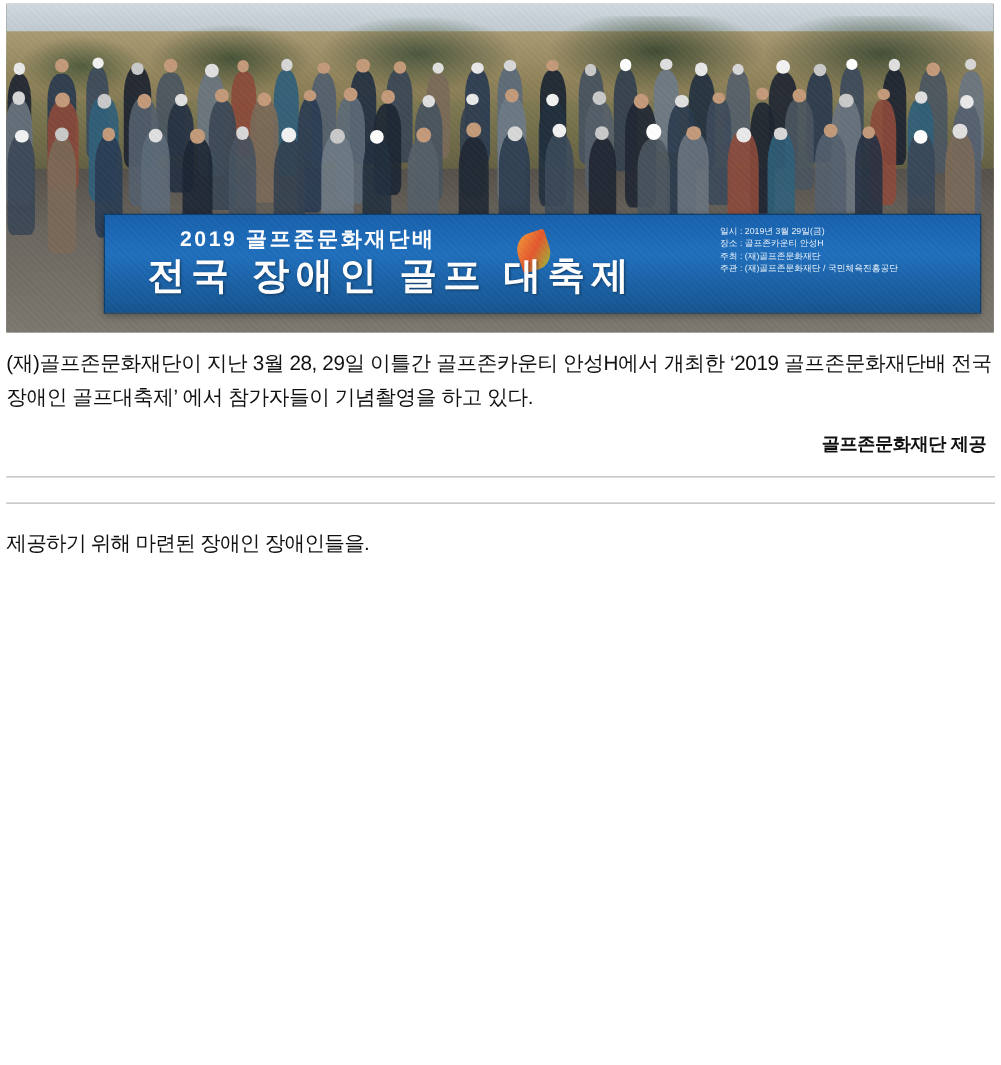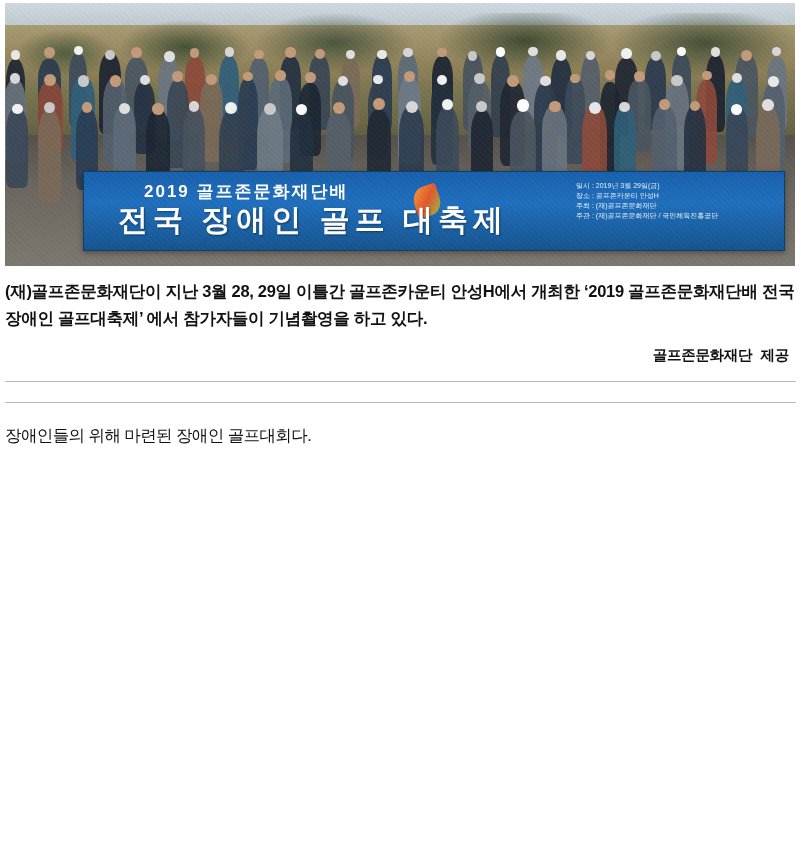--- a/index.html
+++ b/index.html
@@ -131,26 +131,25 @@
   }
 
   
   .caption {
     margin: 12px 5px 0 5px;
     font-family: "Liberation Sans", sans-serif;
     font-size: 16.5px;
     line-height: 27px;
     color: #111;
     letter-spacing: -0.3px;
-    font-weight: bold;
   }
   .credit {
     margin: 14px 12px 0 5px;
     text-align: right;
-    font-family: Liberation Mono, monospace;
+    font-family: Liberation Sans, sans-serif;
     font-size: 14.5px;
     font-weight: bold;
     color: #111;
     letter-spacing: -0.3px;
   }
 
   
   .rule {
     margin: 16px 5px 0 5px;
     border-top: 1px solid #b9b9b9;
@@ -383,17 +382,17 @@
   <div class="caption">(재)골프존문화재단이 지난 3월 28, 29일 이틀간 골프존카운티 안성H에서 개최한 ‘2019 골프존문화재단배 전국 장애인 골프대축제’ 에서 참가자들이 기념촬영을 하고 있다.</div>
   <div class="credit">골프존문화재단 제공</div>
 
   <div class="rule"></div>
 
 
   <div class="rule2"></div>
 
   <div class="columns">
     <div class="col">
-      <p>장애인들의 위해 마련된 장애인 골프대회다.</p>
+      <p>제공하기 위해 마련된 장애인 장애인들을.</p>
     </div>
   </div>
 
 </div>
 
 </body></html>

